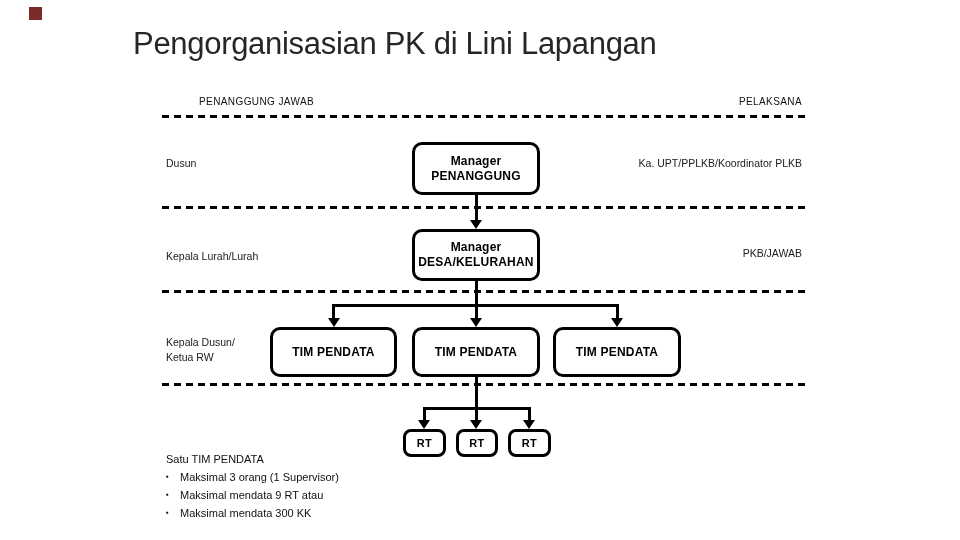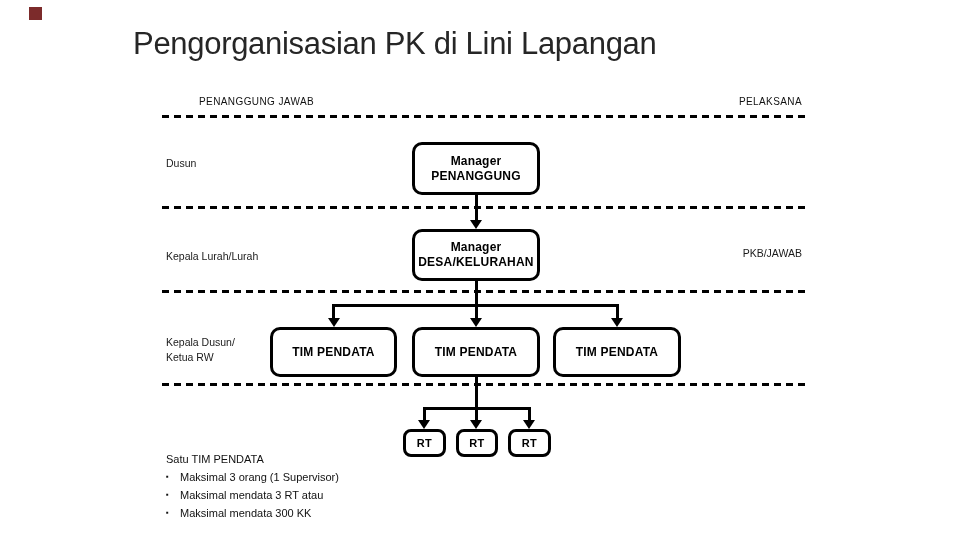--- a/index.html
+++ b/index.html
@@ -53,20 +53,21 @@
   <div class="abs dash" style="top:115px;"></div>
   <div class="abs dash" style="top:206px;"></div>
   <div class="abs dash" style="top:290px;"></div>
   <div class="abs dash" style="top:383px;"></div>
 
   <div class="abs side-label side-left" style="top:156px;">Dusun</div>
   <div class="abs node" style="left:412px;top:142px;width:128px;height:53px;">
     <span>Manager</span>
     <span>PENANGGUNG</span>
   </div>
+  <div class="abs side-label side-right" style="top:156px;">Ka. UPT/PPLKB/Koordinator PLKB</div>
 
   <div class="abs vline" style="left:475px;top:195px;height:27px;"></div>
   <div class="abs arrow-down" style="left:470px;top:220px;"></div>
 
   <div class="abs side-label side-left" style="top:249px;">Kepala Lurah/Lurah</div>
   <div class="abs node" style="left:412px;top:229px;width:128px;height:52px;">
     <span>Manager</span>
     <span>DESA/KELURAHAN</span>
   </div>
   <div class="abs side-label side-right" style="top:246px;">PKB/JAWAB</div>
@@ -114,21 +115,21 @@
   </div>
 
   <div class="abs notes">
     <div class="notes-heading">Satu TIM PENDATA</div>
     <div class="note-row">
       <span class="bullet">▪</span>
       <span>Maksimal 3 orang (1 Supervisor)</span>
     </div>
     <div class="note-row">
       <span class="bullet">▪</span>
-      <span>Maksimal mendata 3 RT atau</span>
+      <span>Maksimal mendata 9 RT atau</span>
     </div>
     <div class="note-row">
       <span class="bullet">▪</span>
       <span>Maksimal mendata 300 KK</span>
     </div>
   </div>
 
 </div>
 
 </body></html>

